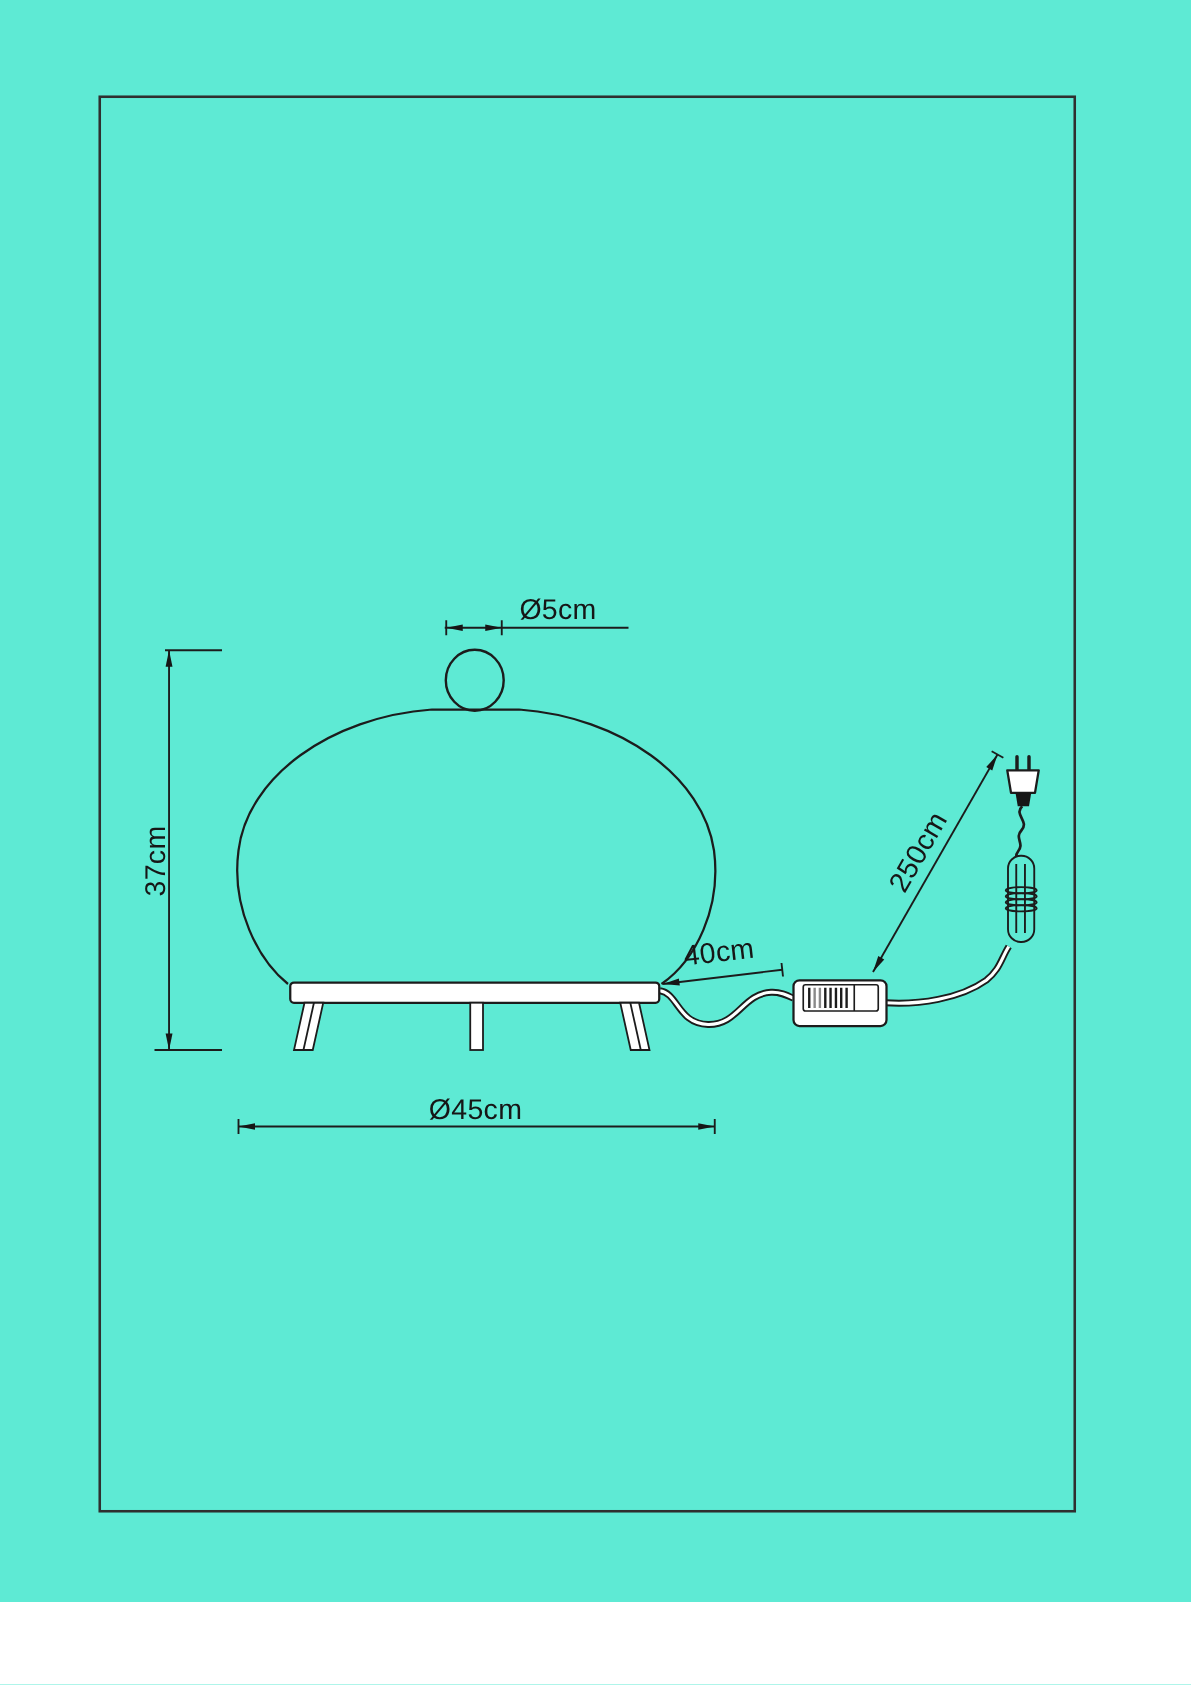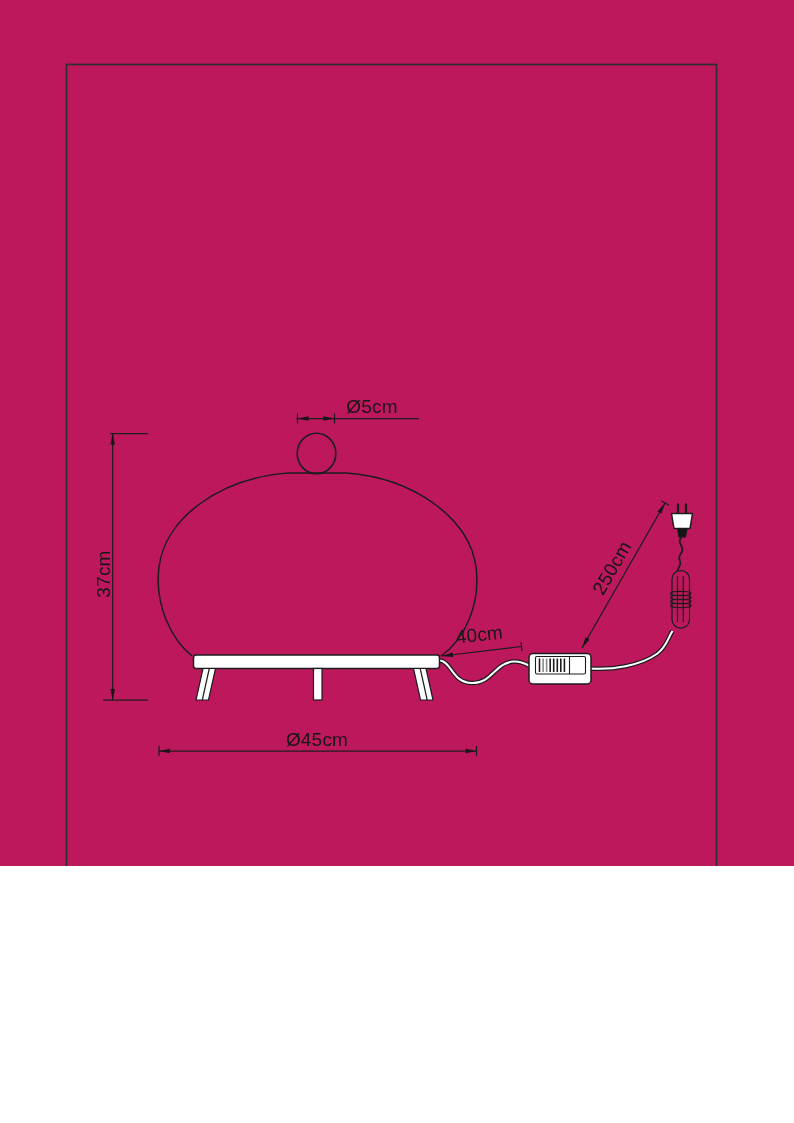--- a/index.html
+++ b/index.html
@@ -3,22 +3,22 @@
 <meta charset="utf-8">
 <style>
   html, body {
     margin: 0;
     padding: 0;
     background: #ffffff;
   }
   .sheet {
     position: relative;
     width: 794px;
-    height: 866px;
-    background: #be185d;
+    height: 1068px;
+    background: #5eead4;
     overflow: hidden;
   }
   svg.drawing {
     position: absolute;
     left: 0;
     top: 0;
     width: 794px;
     height: 1123px;
     display: block;
   }

